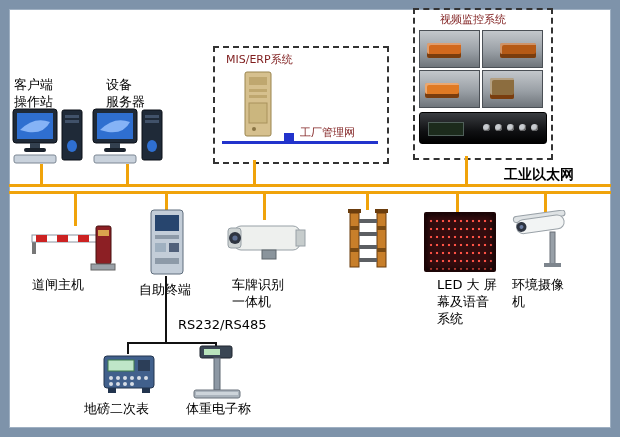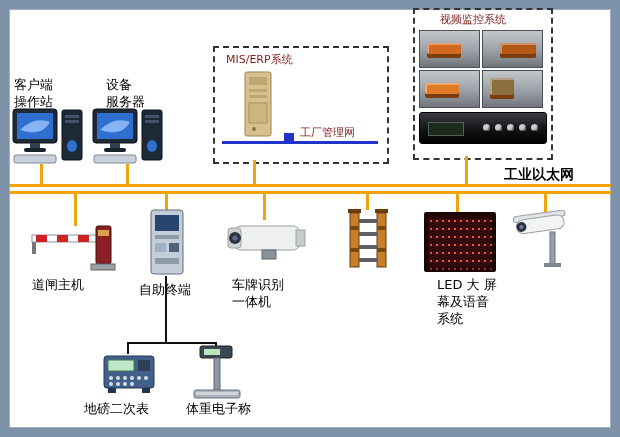--- a/index.html
+++ b/index.html
@@ -191,25 +191,28 @@
     <rect x="42" y="22" width="5" height="33" fill="#98a0a8" stroke="#6a7178"></rect>
     <rect x="36" y="53" width="17" height="4" fill="#7d858d"></rect>
     <rect x="30" y="16" width="18" height="4" fill="#8b939b" transform="rotate(-8 39 18)"></rect>
     <g transform="rotate(-8 34 12)">
       <rect x="6" y="3" width="52" height="6" rx="3" fill="#dfe3e5" stroke="#9aa2a8"></rect>
       <rect x="8" y="7" width="48" height="14" rx="7" fill="#f2f4f4" stroke="#9aa2a8"></rect>
       <circle cx="13" cy="14" r="5" fill="#2e3440"></circle>
       <circle cx="13" cy="14" r="2" fill="#6b7ca0"></circle>
     </g>
   </svg>
+  <div class="lbl" style="left:512px;top:276px;">环境摄像
+机</div>
 
   <div class="sline-v" style="left:165px;top:276px;height:66px;"></div>
   <div class="sline-h" style="left:127px;top:342px;width:90px;"></div>
   <div class="sline-v" style="left:127px;top:342px;height:12px;"></div>
   <div class="sline-v" style="left:215px;top:342px;height:8px;"></div>
+  <div class="lbl" style="left:178px;top:316px;">RS232/RS485</div>
 
   <svg class="icon" style="left:100px;top:352px;" width="58" height="44" viewBox="0 0 58 44">
     <rect x="4" y="4" width="50" height="32" rx="3" fill="#41608c" stroke="#22344e"></rect>
     <rect x="8" y="8" width="26" height="11" fill="#bfe6c8" stroke="#3f7a4d"></rect>
     <rect x="38" y="8" width="12" height="11" fill="#2c3e58"></rect>
     <circle cx="11" cy="26" r="2" fill="#d7dde6"></circle>
       <circle cx="18" cy="26" r="2" fill="#d7dde6"></circle>
     <circle cx="25" cy="26" r="2" fill="#d7dde6"></circle>
       <circle cx="32" cy="26" r="2" fill="#d7dde6"></circle>
     <circle cx="39" cy="26" r="2" fill="#d7dde6"></circle>

